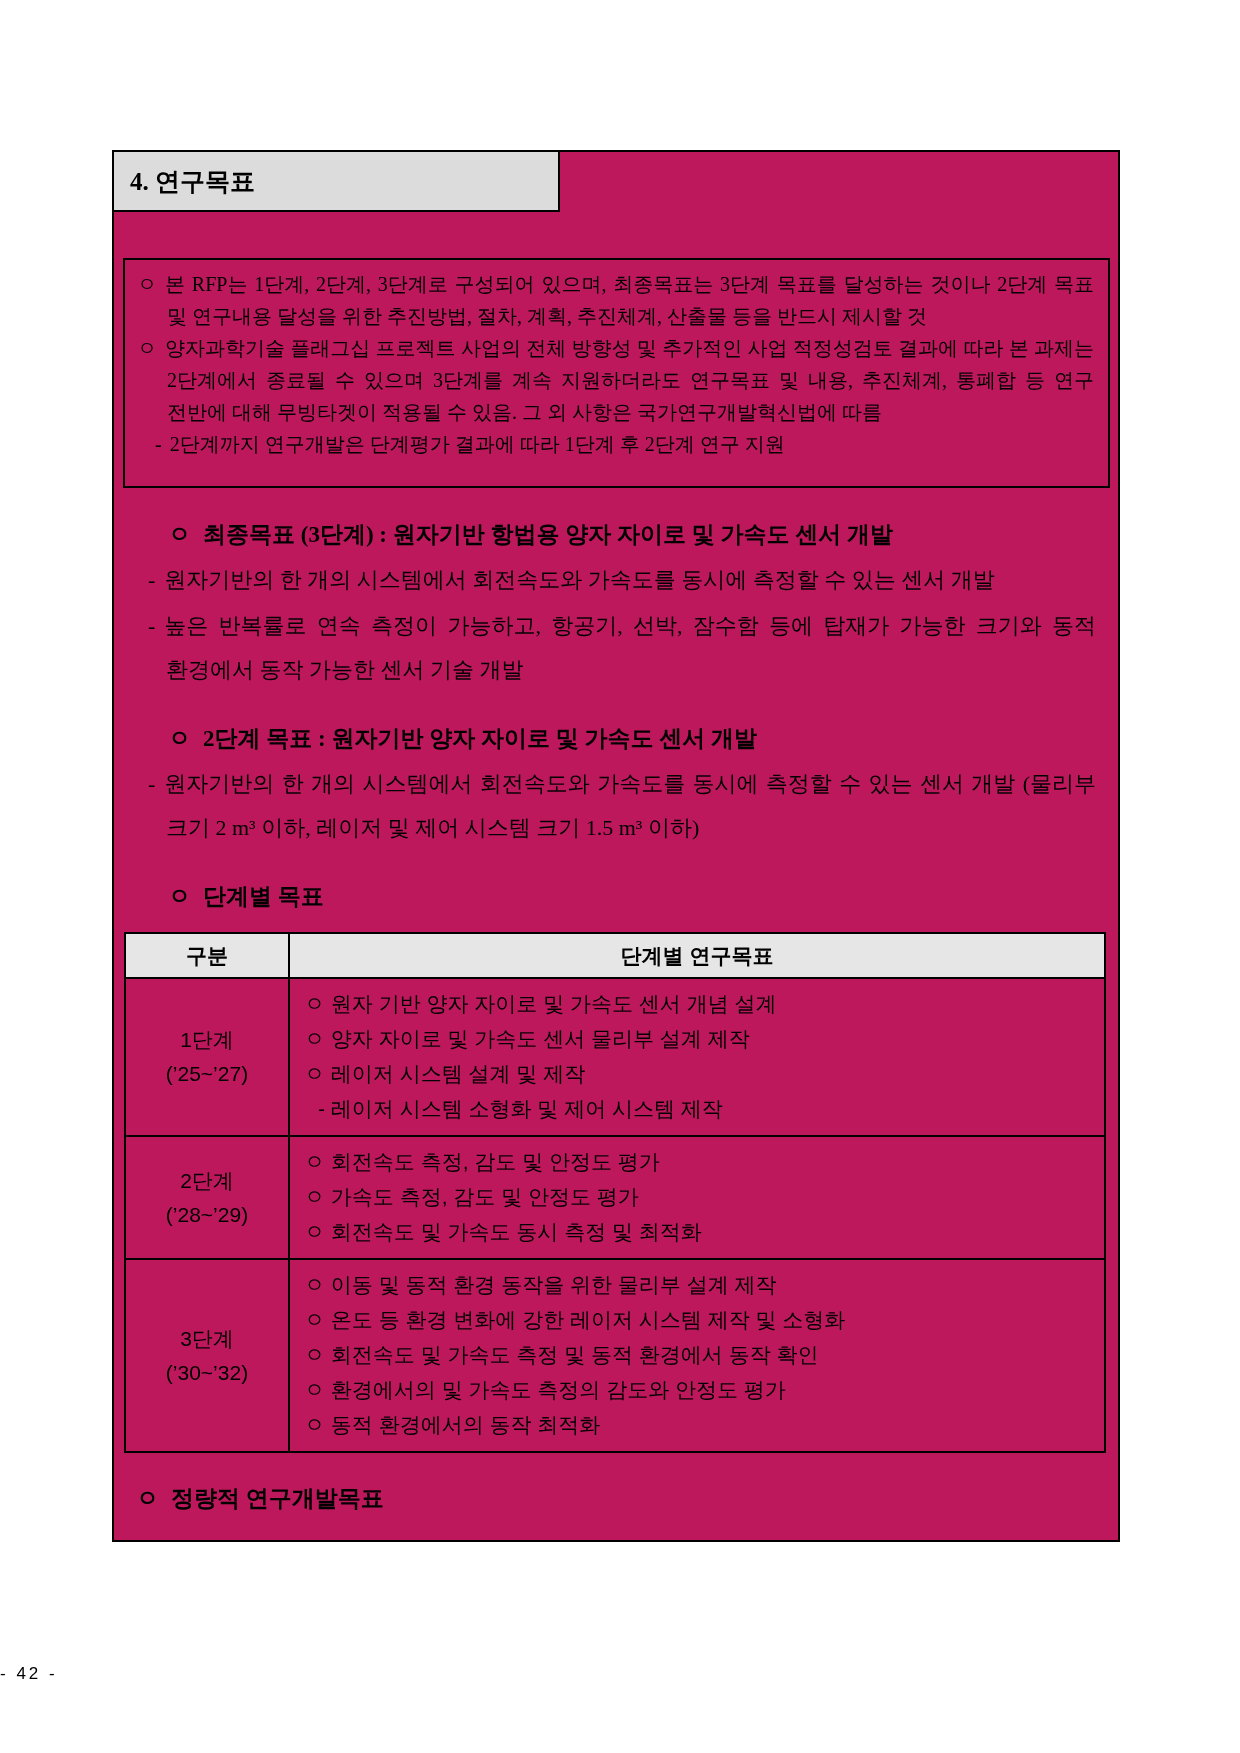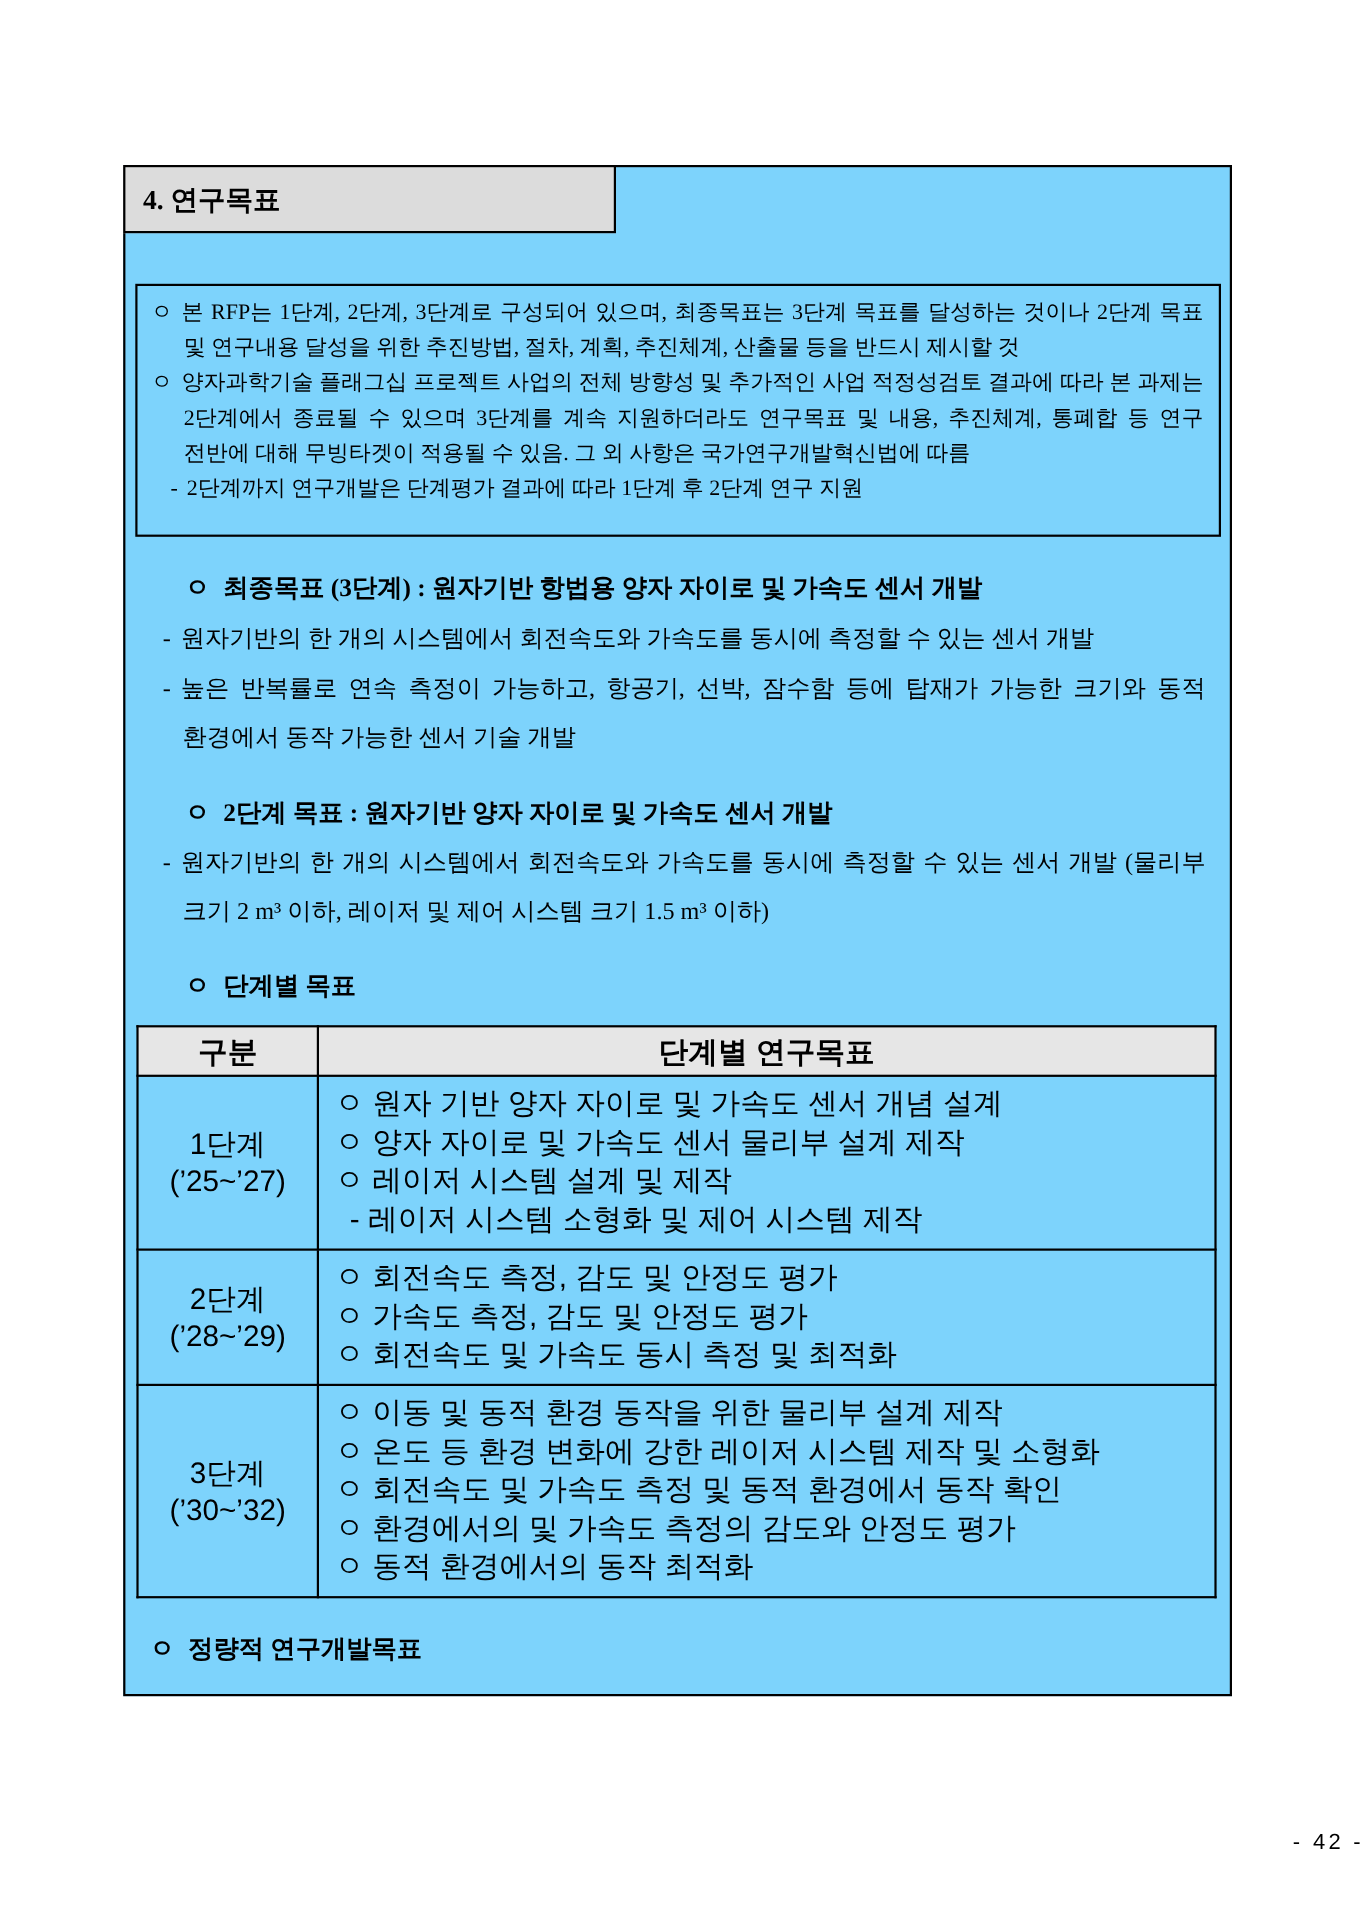--- a/index.html
+++ b/index.html
@@ -4,21 +4,21 @@
 <style>
   html, body { margin:0; padding:0; }
   body {
     width:1240px; height:1753px;
     background:#ffffff; position:relative;
     font-family:"Liberation Serif","DejaVu Serif",serif;
     color:#000;
   }
   .outer-box {
     position:absolute; left:112px; top:150px; width:1008px;
-    border:2px solid #000; background:#7dd3fc; box-sizing:border-box;
+    border:2px solid #000; background:#be185d; box-sizing:border-box;
     padding-bottom:18px;
   }
   .title-box {
     position:absolute; left:-2px; top:-2px; width:448px; height:62px;
     background:#dcdcdc; border:2px solid #000; box-sizing:border-box;
     display:flex; align-items:center; padding-left:16px;
     font-weight:bold; font-size:25px;
   }
   .notice-box {
     margin:106px 8px 0 9px; border:2px solid #000;
@@ -32,36 +32,36 @@
   .goal-heading { font-weight:bold; font-size:23px; line-height:42px;margin-left:32px; }
   .goal-heading .b { margin-right:12px; }
   .goal-item {
     margin:2px 0 0 12px; padding-left:18px; text-indent:-18px;
     line-height:44px; text-align:justify; word-break:keep-all;
   }
   .goal-item .d { margin-right:9px; }
   .goal-note { text-indent:0; text-align:left; }
   .stage-table {
     margin:14px 8px 0 10px; border-collapse:collapse; width:982px;
-    font-family:"Liberation Sans","DejaVu Sans",sans-serif; font-size:27px;
+    font-family:"Liberation Sans","DejaVu Sans",sans-serif; font-size:21px;
   }
   .stage-table th, .stage-table td { border:2px solid #000; }
   .stage-table th {
     background:#e6e6e6; height:41px; font-weight:bold; text-align:center;
   }
   .col-stage { width:160px; }
   .stage-cell { text-align:center; vertical-align:middle; line-height:34px; }
   .goals-cell { padding:7px 10px 9px 14px; line-height:35px; vertical-align:middle;border-radius:17px; }
   .goal-line.sub { padding-left:14px; }
   .quant-heading { margin:30px 0 8px 22px; font-weight:bold; font-size:23px; }
   .quant-heading .b { margin-right:12px; }
   .page-number {
-    position:absolute; left:0; right:0; top:1664px; text-align:right;
+    position:absolute; left:0; right:0; top:1664px; text-align:left;
     font-family:"Liberation Sans","DejaVu Sans",sans-serif;
-    font-size:20px; letter-spacing:3px;
+    font-size:17px; letter-spacing:3px;
   }
 </style>
 </head>
 <body>
 
 <div class="outer-box">
 
   <div class="title-box">
     <span>4. 연구목표</span>
   </div>

